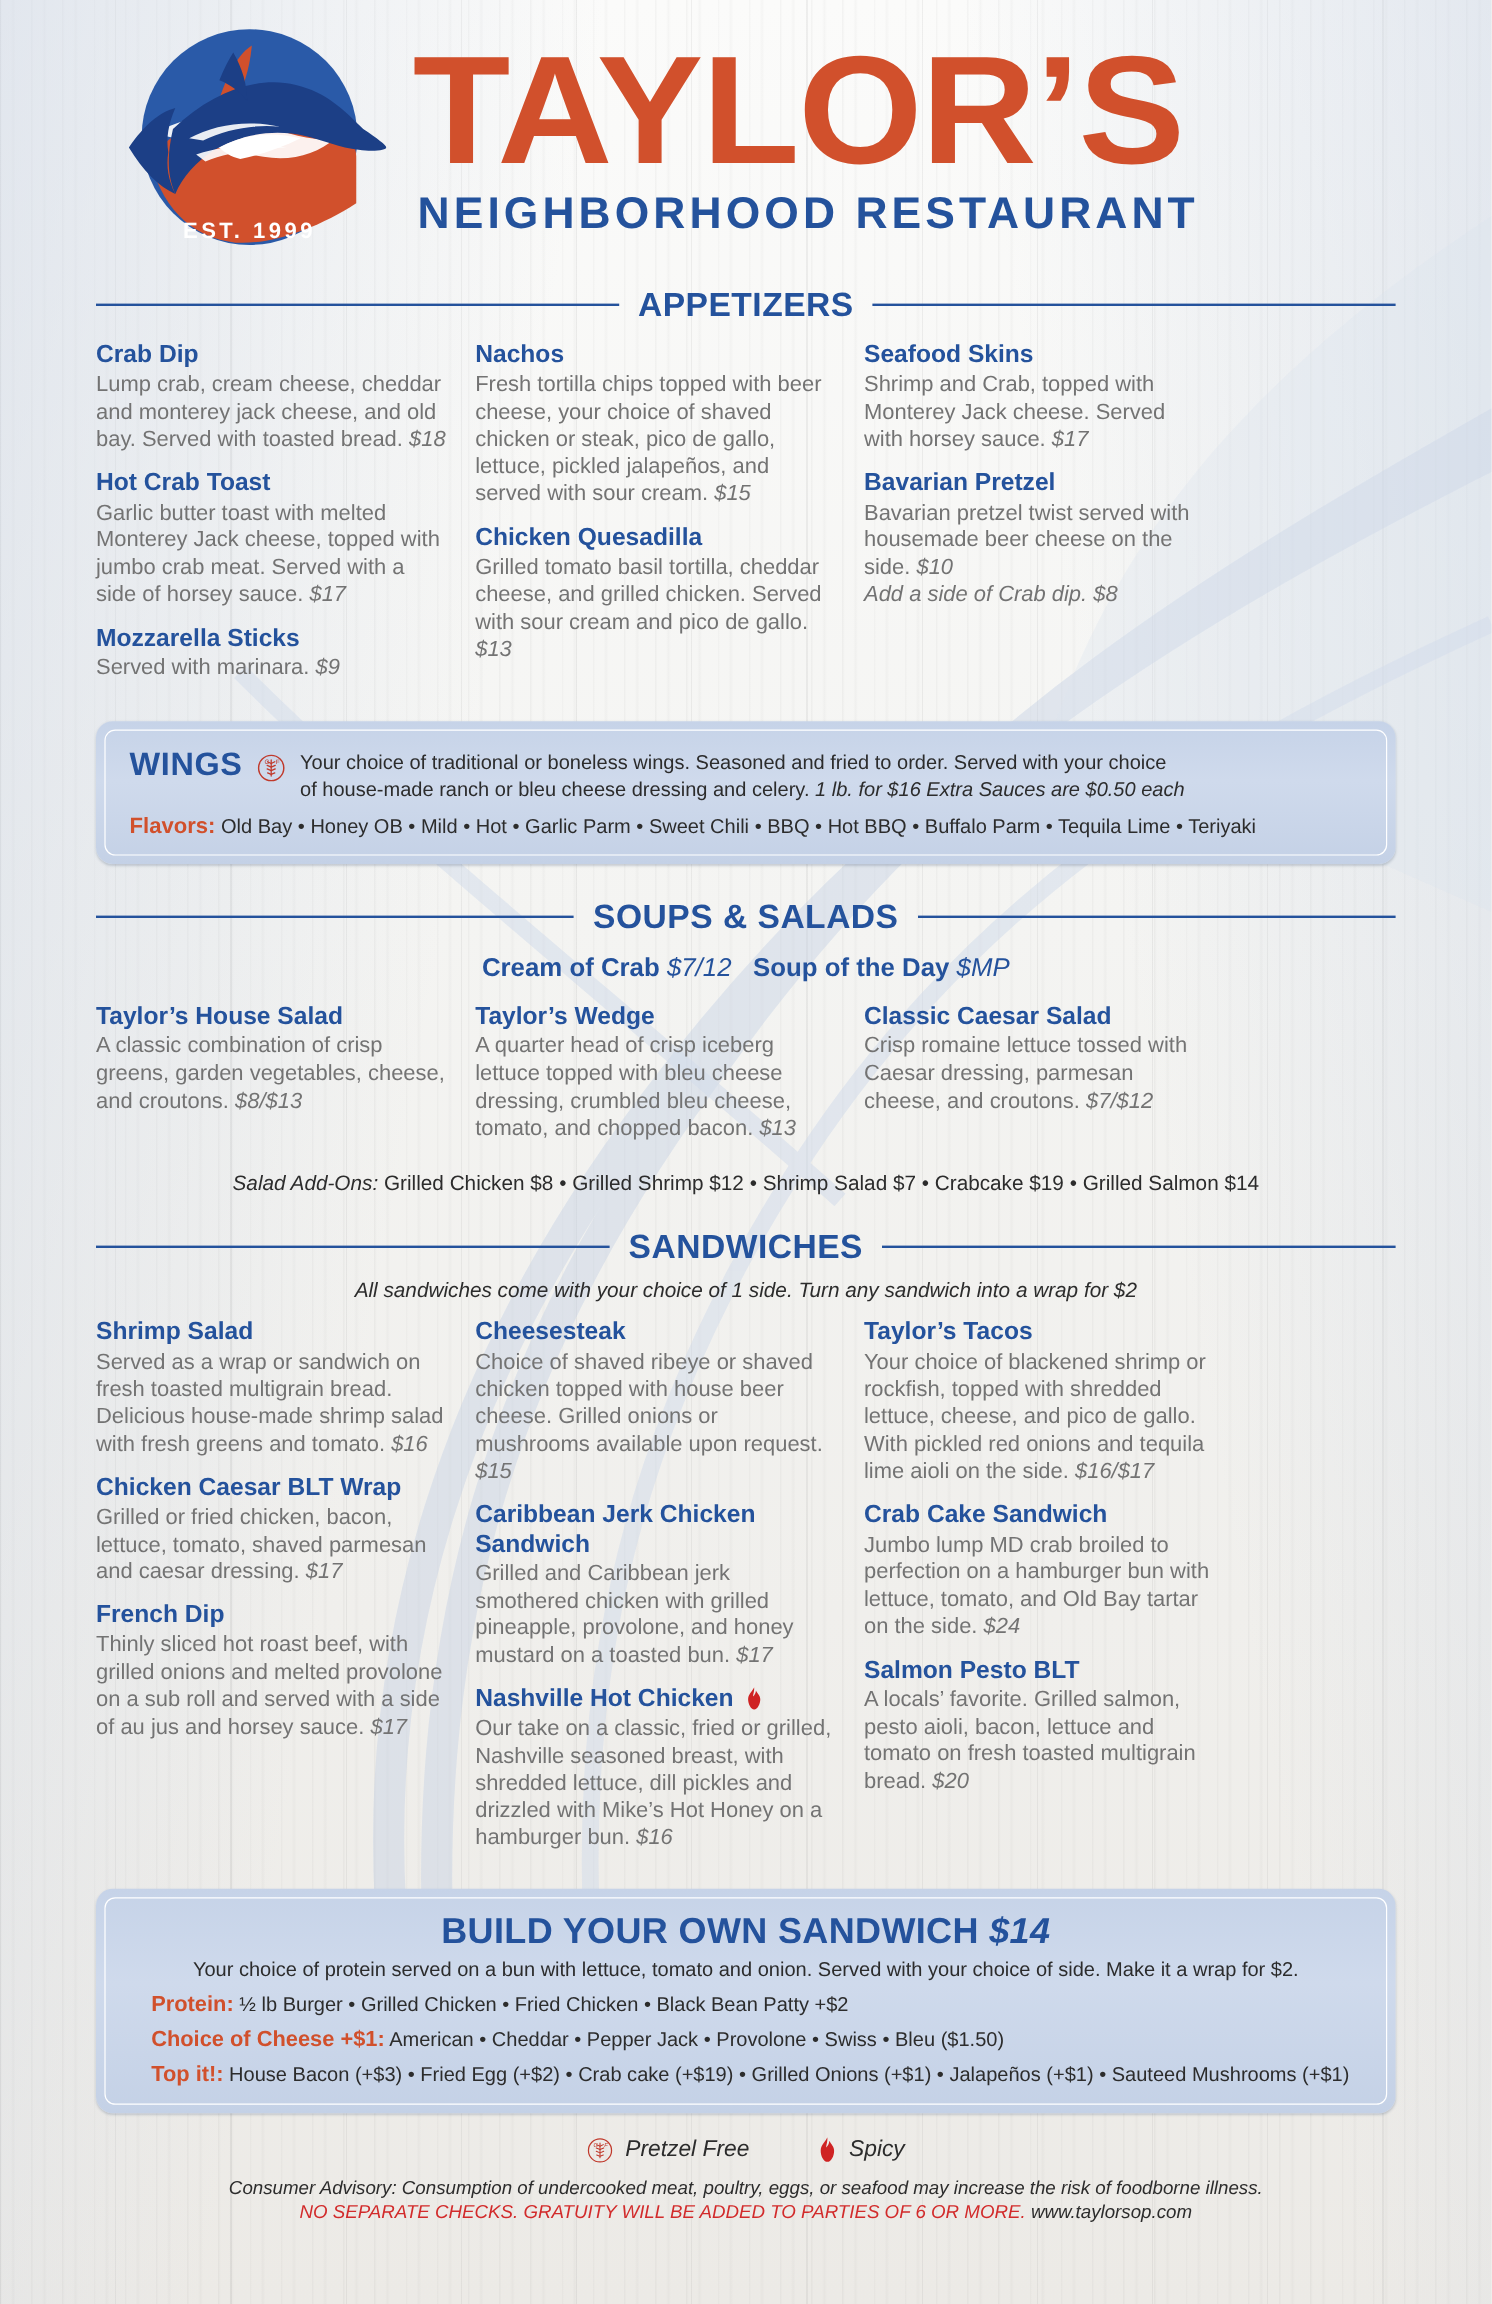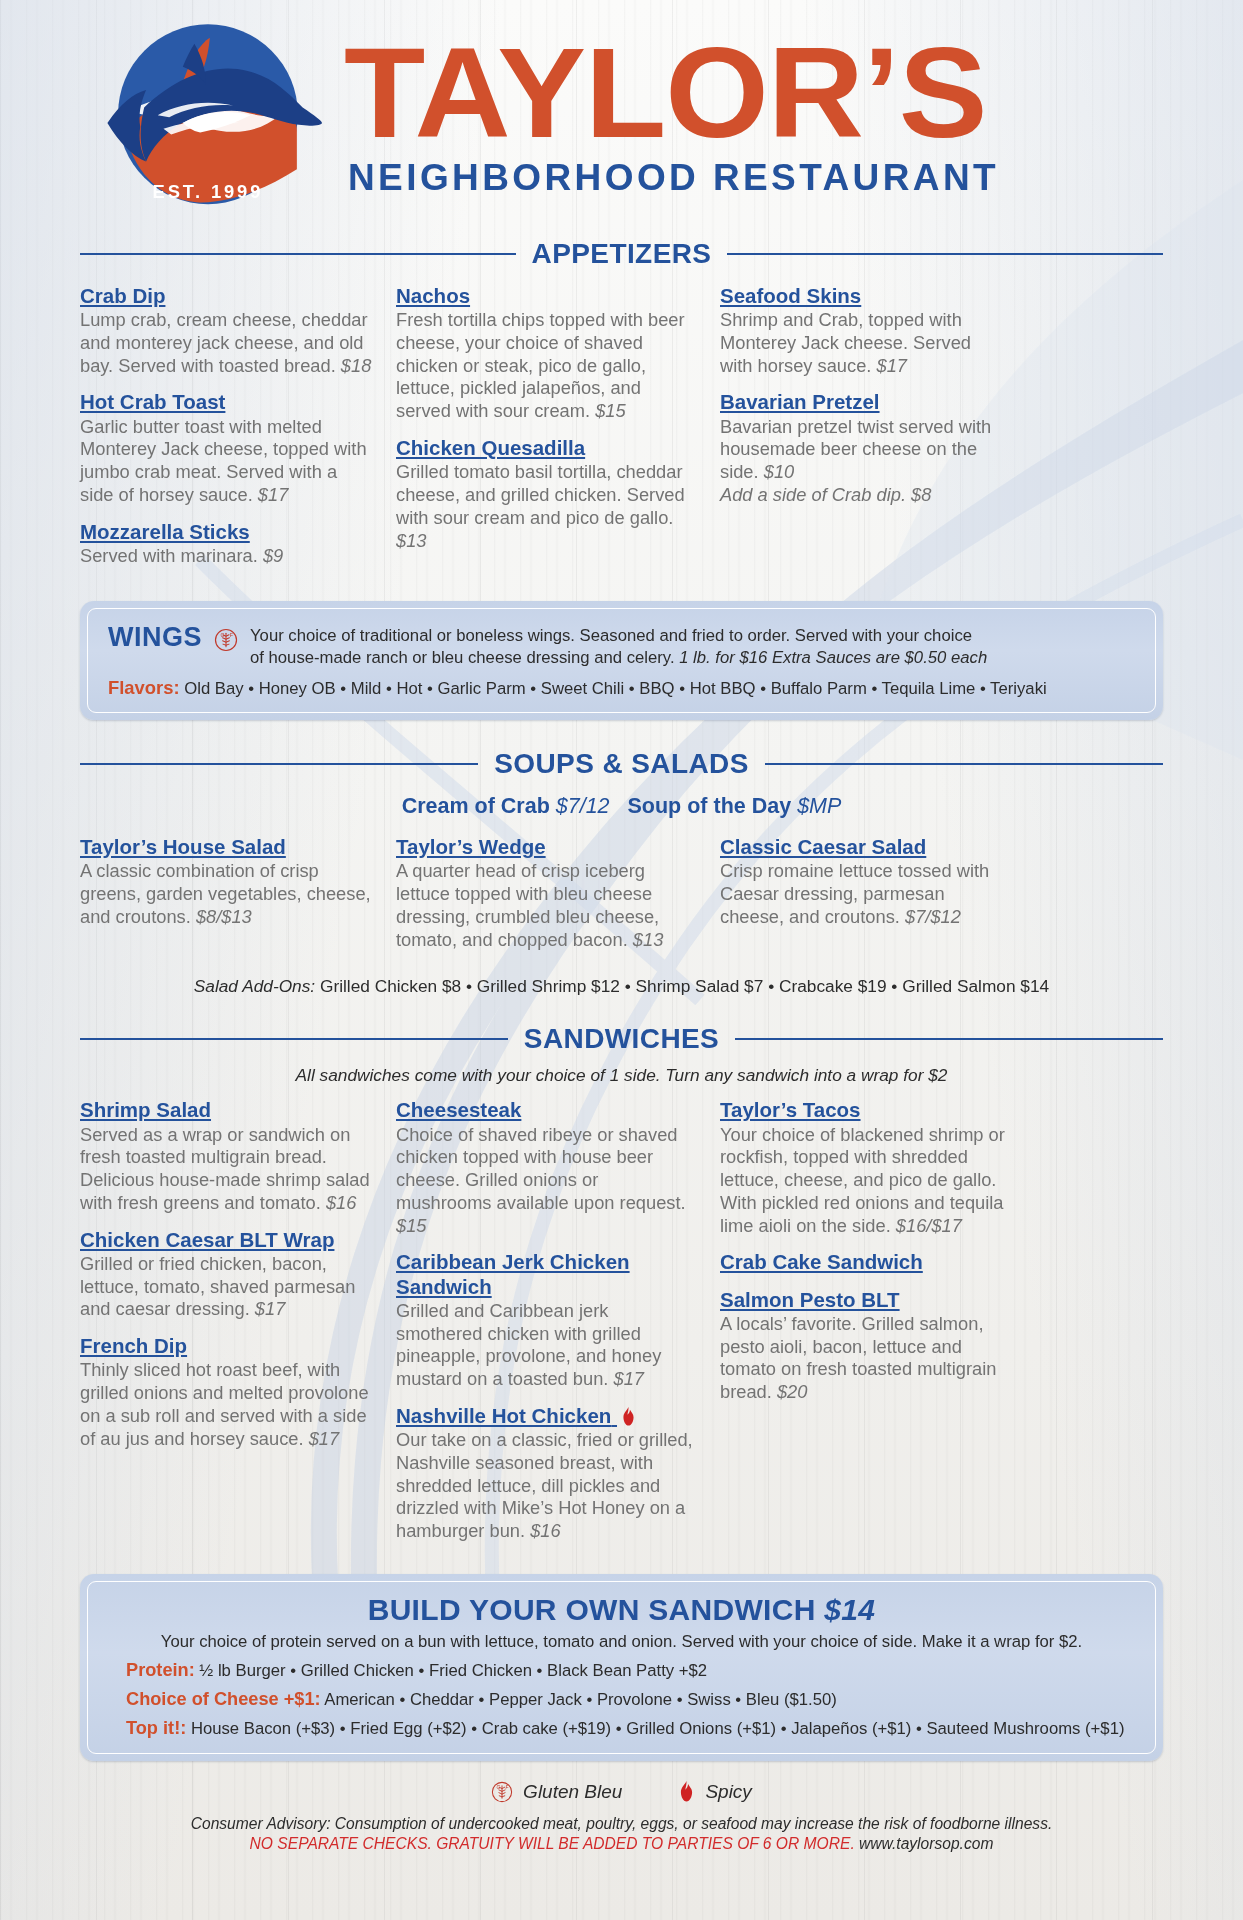--- a/index.html
+++ b/index.html
@@ -53,21 +53,20 @@
   .sect-title .rule{ flex:1; height:2px; background:#24529c; }
   .sect-title .lbl{ flex:0 0 auto; }
 
   
   .cols{ display:grid; grid-template-columns:292px 300px 288px; column-gap:24px; }
   .col{ }
   .item{ margin-bottom:13px; }
   .item .nm{
     color:#24529c; font-weight:700; font-size:20.5px; line-height:1.18;
     margin-bottom:1px;
-    text-decoration:underline;
   }
   .item .ds{
     color:#737373; font-size:18.3px; line-height:1.245;
   }
   .pr{ font-style:italic; white-space:nowrap; }
 
   
   .cbox{
     position:relative; margin:20px 0 0 0;
     background:linear-gradient(180deg,#c6d3e8 0%, #cfdaec 42%, #c4d1e6 100%);
@@ -298,20 +297,21 @@
       </div>
     </div>
 
     <div class="col">
       <div class="item">
         <div class="nm">Taylor’s Tacos</div>
         <div class="ds"><span>Your choice of blackened shrimp or rockfish, topped with shredded lettuce, cheese, and pico de gallo. With pickled red onions and tequila lime aioli on the side.</span> <span class="pr">$16/$17</span></div>
       </div>
       <div class="item">
         <div class="nm">Crab Cake Sandwich</div>
+        <div class="ds"><span>Jumbo lump MD crab broiled to perfection on a hamburger bun with lettuce, tomato, and Old Bay tartar on the side.</span> <span class="pr">$24</span></div>
       </div>
       <div class="item">
         <div class="nm">Salmon Pesto BLT</div>
         <div class="ds"><span>A locals’ favorite. Grilled salmon, pesto aioli, bacon, lettuce and tomato on fresh toasted multigrain bread.</span> <span class="pr">$20</span></div>
       </div>
     </div>
   </div>
 
   <div class="cbox" style="margin-top:18px;">
     <div class="cbox-in" style="padding:11px 20px 14px 20px;">
@@ -342,21 +342,21 @@
         <g stroke="#c0392b" stroke-width="1.3" fill="none" stroke-linecap="round">
           <path d="M16 7 L16 25"></path>
           <path d="M16 11 L12 9 M16 11 L20 9"></path>
           <path d="M16 15 L11.5 13 M16 15 L20.5 13"></path>
           <path d="M16 19 L11.5 17 M16 19 L20.5 17"></path>
           <path d="M16 23 L12 21.5 M16 23 L20 21.5"></path>
         </g>
         <text x="8" y="12" font-size="7" fill="#c0392b" font-family="Liberation Sans, sans-serif">G</text>
         <text x="21" y="12" font-size="7" fill="#c0392b" font-family="Liberation Sans, sans-serif">F</text>
       </svg>
-      <span>Gluten Bleu</span>
+      <span>Pretzel Free</span>
     </div>
     <div class="lg">
       <svg width="17" height="21" viewBox="0 0 14 18">
         <path d="M7 0 C5 4 2.2 5.6 2.2 9.6 C2.2 13.4 4.3 17.6 7 17.6 C9.7 17.6 11.8 13.4 11.8 9.6 C11.8 6.6 9.6 5.2 8.4 2.6 C8.2 5 7.3 6.2 6 7.4 C6.4 4.8 7.2 2.6 7 0 Z" fill="#cf2323"></path>
       </svg>
       <span>Spicy</span>
     </div>
   </div>
 
   <div class="advisory">Consumer Advisory: Consumption of undercooked meat, poultry, eggs, or seafood may increase the risk of foodborne illness.</div>

